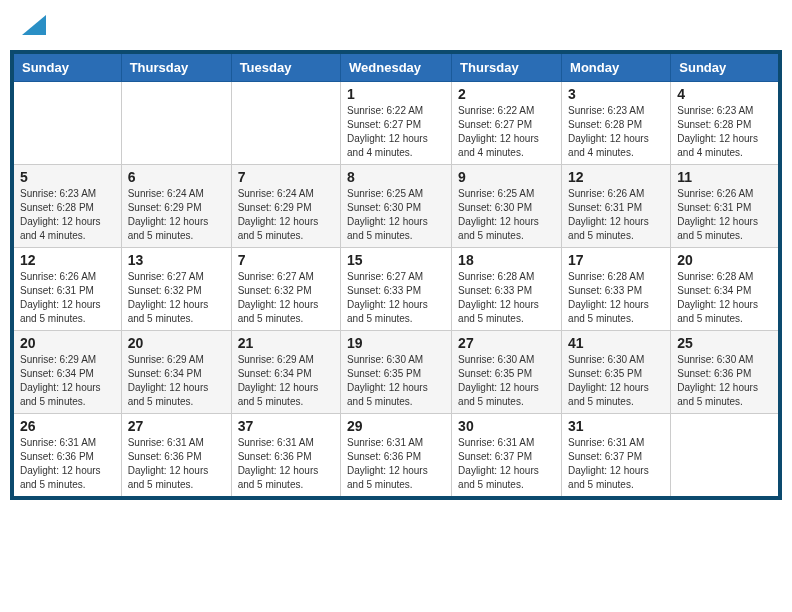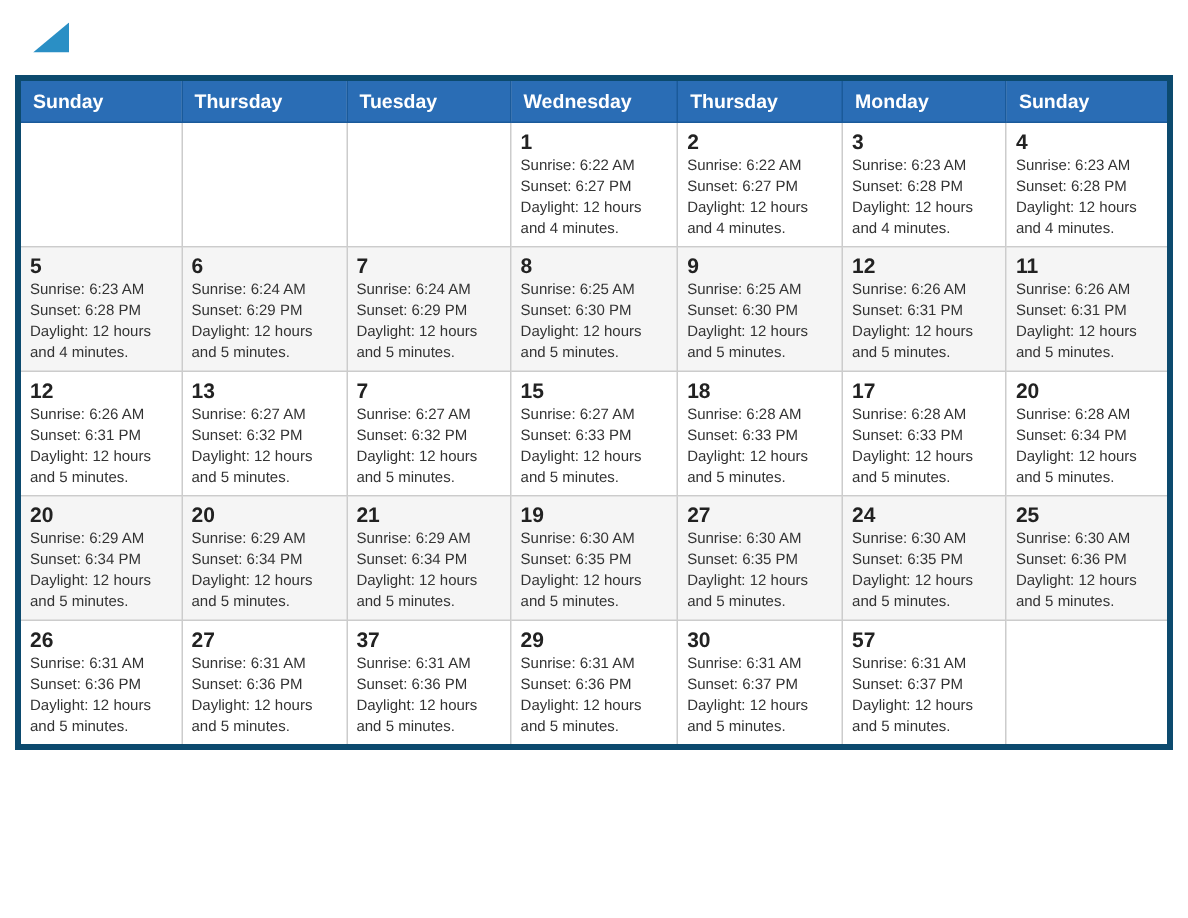--- a/index.html
+++ b/index.html
@@ -278,21 +278,21 @@
 and 5 minutes.</div>
         </td>
         <td>
           <span class="day-num">27</span>
           <div class="day-info" style="white-space: pre-line;">Sunrise: 6:30 AM
 Sunset: 6:35 PM
 Daylight: 12 hours
 and 5 minutes.</div>
         </td>
         <td>
-          <span class="day-num">24</span>
+          <span class="day-num">41</span>
           <div class="day-info" style="white-space: pre-line;">Sunrise: 6:30 AM
 Sunset: 6:35 PM
 Daylight: 12 hours
 and 5 minutes.</div>
         </td>
         <td>
           <span class="day-num">25</span>
           <div class="day-info" style="white-space: pre-line;">Sunrise: 6:30 AM
 Sunset: 6:36 PM
 Daylight: 12 hours
@@ -329,21 +329,21 @@
 and 5 minutes.</div>
         </td>
         <td>
           <span class="day-num">30</span>
           <div class="day-info" style="white-space: pre-line;">Sunrise: 6:31 AM
 Sunset: 6:37 PM
 Daylight: 12 hours
 and 5 minutes.</div>
         </td>
         <td>
-          <span class="day-num">57</span>
+          <span class="day-num">31</span>
           <div class="day-info" style="white-space: pre-line;">Sunrise: 6:31 AM
 Sunset: 6:37 PM
 Daylight: 12 hours
 and 5 minutes.</div>
         </td>
         <td class="empty-cell"></td>
       </tr>
     </tbody>
 </table>
 

